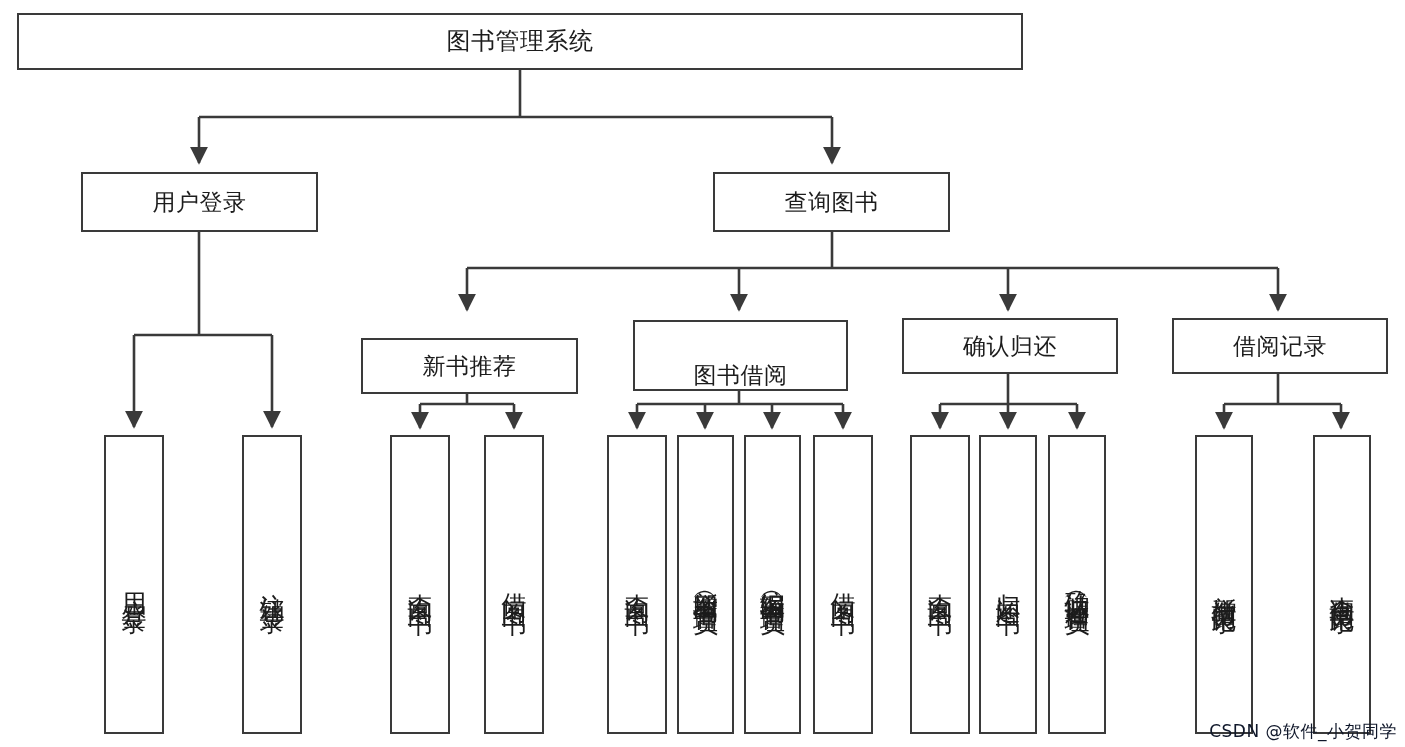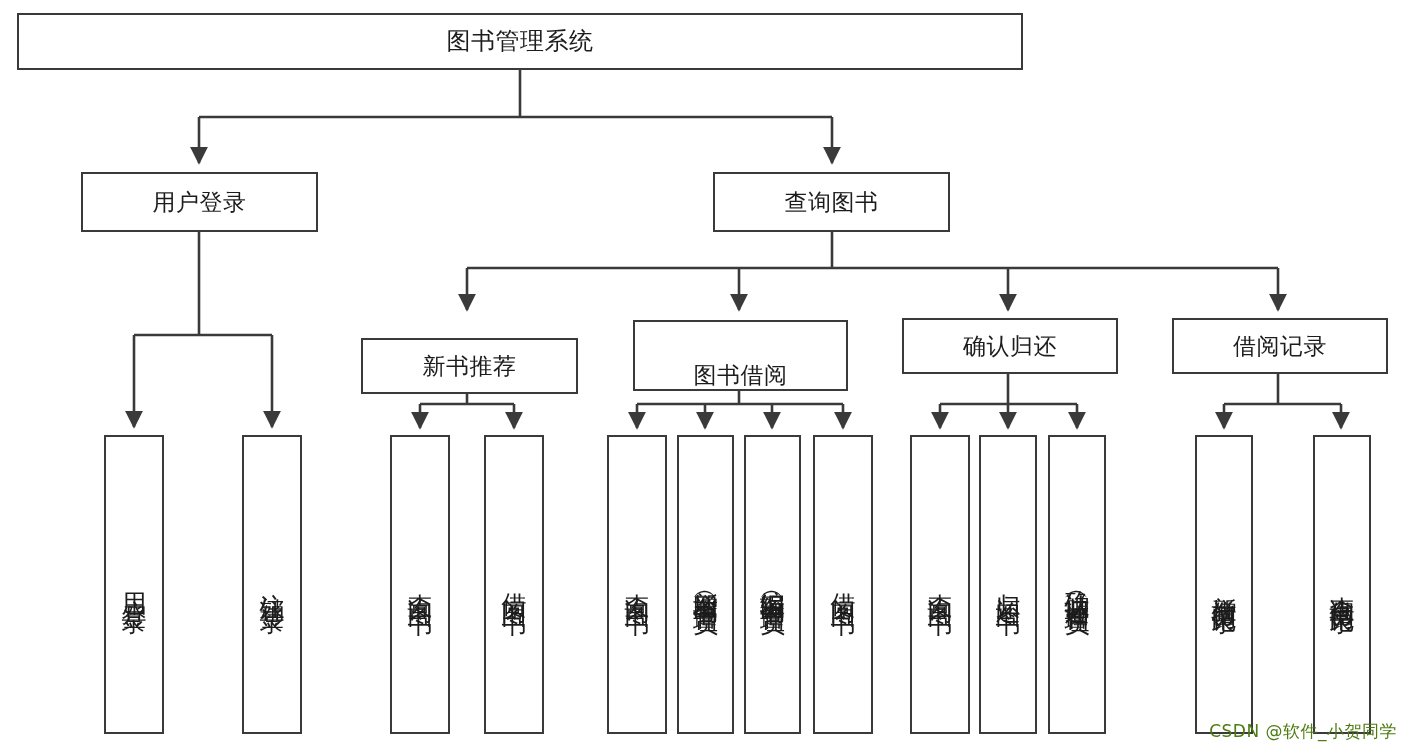--- a/index.html
+++ b/index.html
@@ -66,21 +66,21 @@
     white-space: normal;
   }
   .node.vert.tall .node-label {
     letter-spacing: 3px;
   }
   .watermark {
     position: absolute;
     right: 8px;
     bottom: 4px;
     font-size: 17px;
-    color: #4d7c0f;
+    color: #0f172a;
     letter-spacing: 0.5px;
     user-select: none;
     white-space: nowrap;
   }
 </style>
 </head>
 <body>
 
 <div id="canvas">
 

